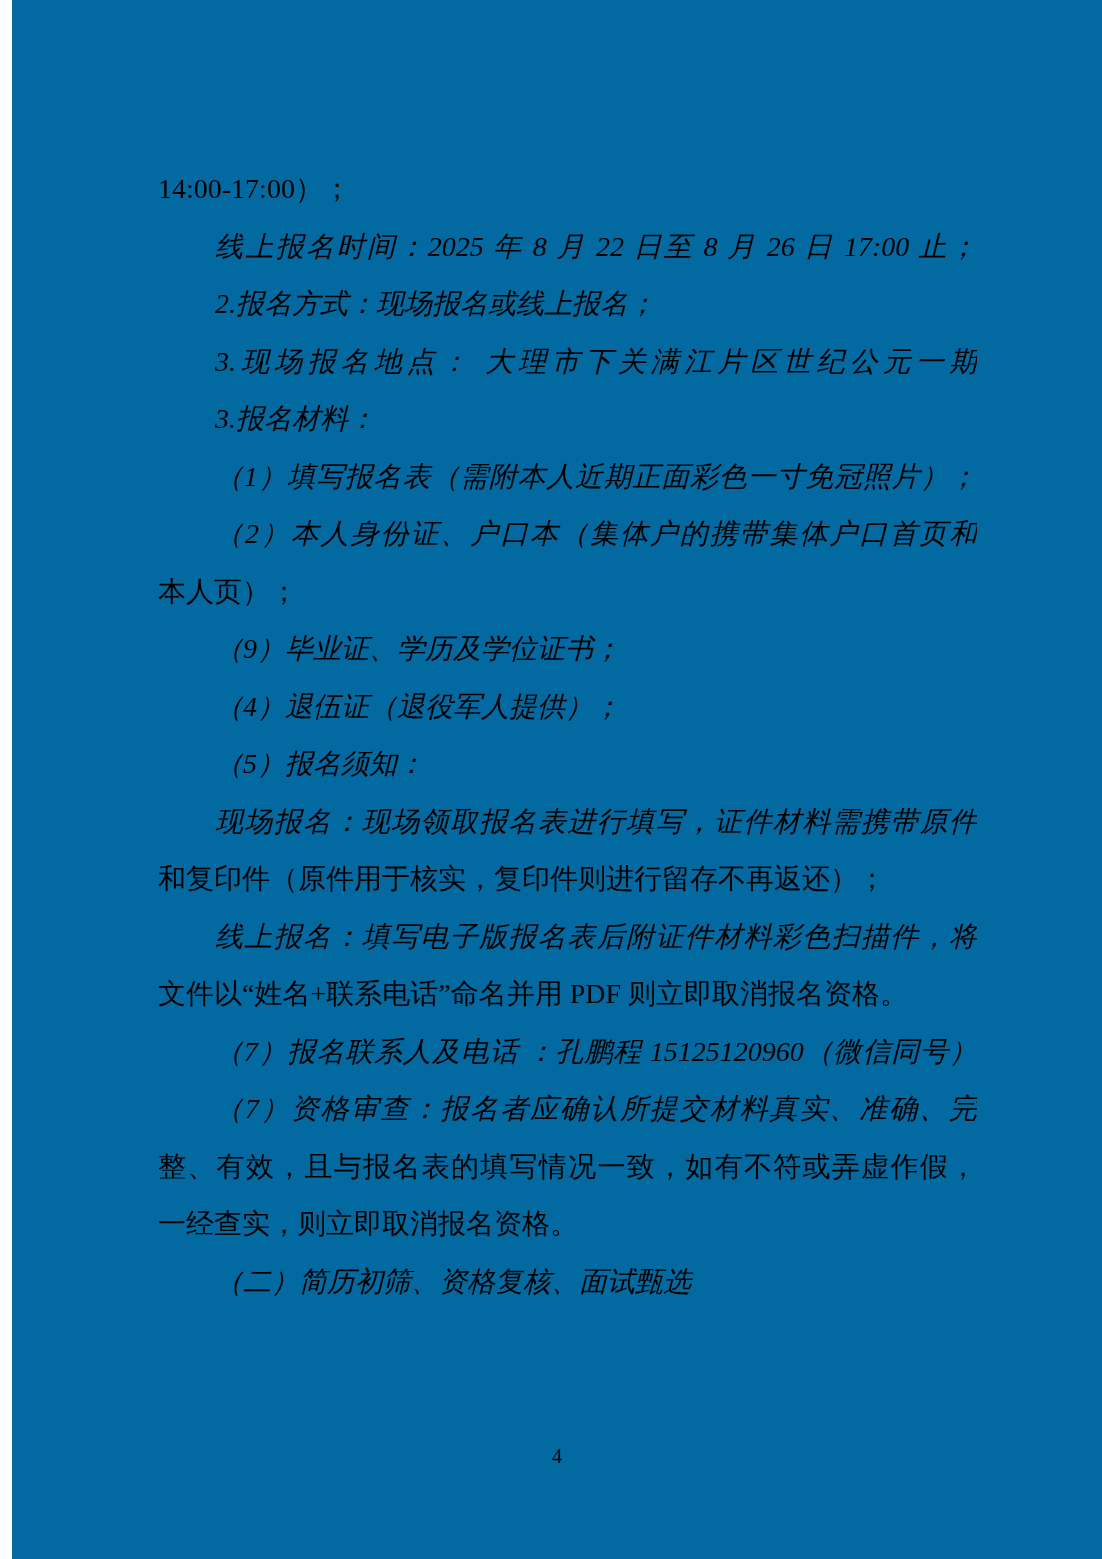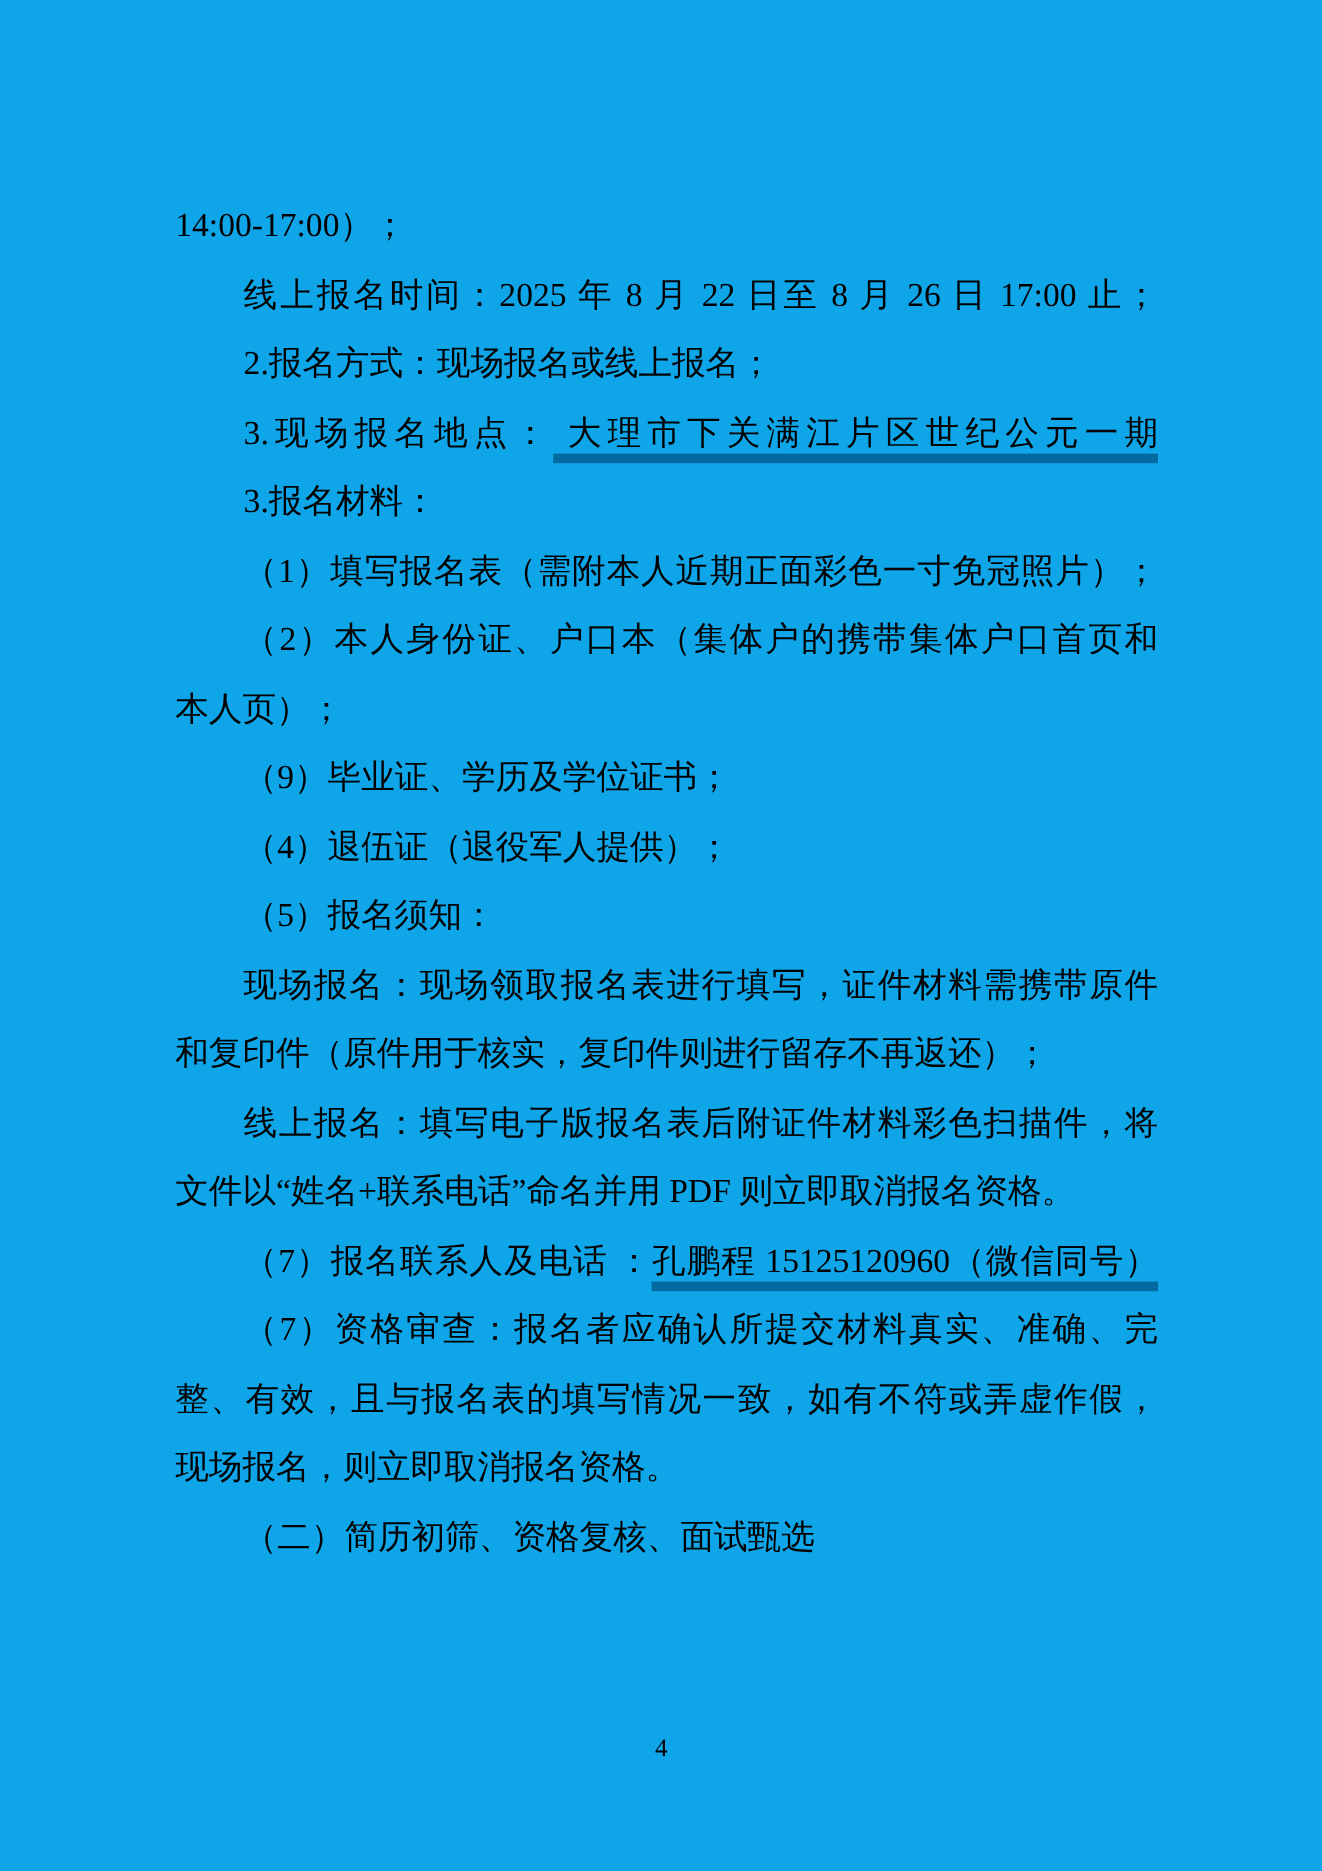--- a/index.html
+++ b/index.html
@@ -11,37 +11,39 @@
     height: 1559px;
     background: #ffffff;
     color: #000000;
     font-family: "Liberation Serif", "DejaVu Serif", serif;
     position: relative;
     overflow: hidden;
   }
   .page {
     position: absolute;
     inset: 0;
-    background: #0ea5e9;
+    background: #0369a1;
+    margin-left: 12px;
   }
   .content {
     position: absolute;
     left: 146px;
     top: 160px;
     width: 819px;
   }
   .line {
     height: 57.5px;
     line-height: 57.5px;
     font-size: 28px;
     overflow: hidden;
     white-space: pre-wrap;
   }
   .indent {
     text-indent: 57px;
+    font-style: italic;
   }
   .justify {
     text-align: justify;
     text-align-last: justify;
   }
   .u {
     border-bottom: 8px solid #0369a1;
     padding-bottom: 1px;
   }
   .page-num {
@@ -90,20 +92,20 @@
     <div class="line indent justify"><span>线上报名：填写电子版报名表后附证件材料彩色扫描件，将</span></div>
 
     <div class="line"><span>文件以“姓名+联系电话”命名并用 PDF 则立即取消报名资格。</span></div>
 
     <div class="line indent justify"><span>（7）报名联系人及电话 ：</span><span class="u">孔鹏程 15125120960（微信同号）</span></div>
 
     <div class="line indent justify"><span>（7）资格审查：报名者应确认所提交材料真实、准确、完</span></div>
 
     <div class="line justify"><span>整、有效，且与报名表的填写情况一致，如有不符或弄虚作假，</span></div>
 
-    <div class="line"><span>现场报名，则立即取消报名资格。</span></div>
+    <div class="line"><span>一经查实，则立即取消报名资格。</span></div>
 
     <div class="line indent"><span>（二）简历初筛、资格复核、面试甄选</span></div>
 
   </div>
 
   <div class="page-num">4</div>
 </div>
 
 </body></html>

